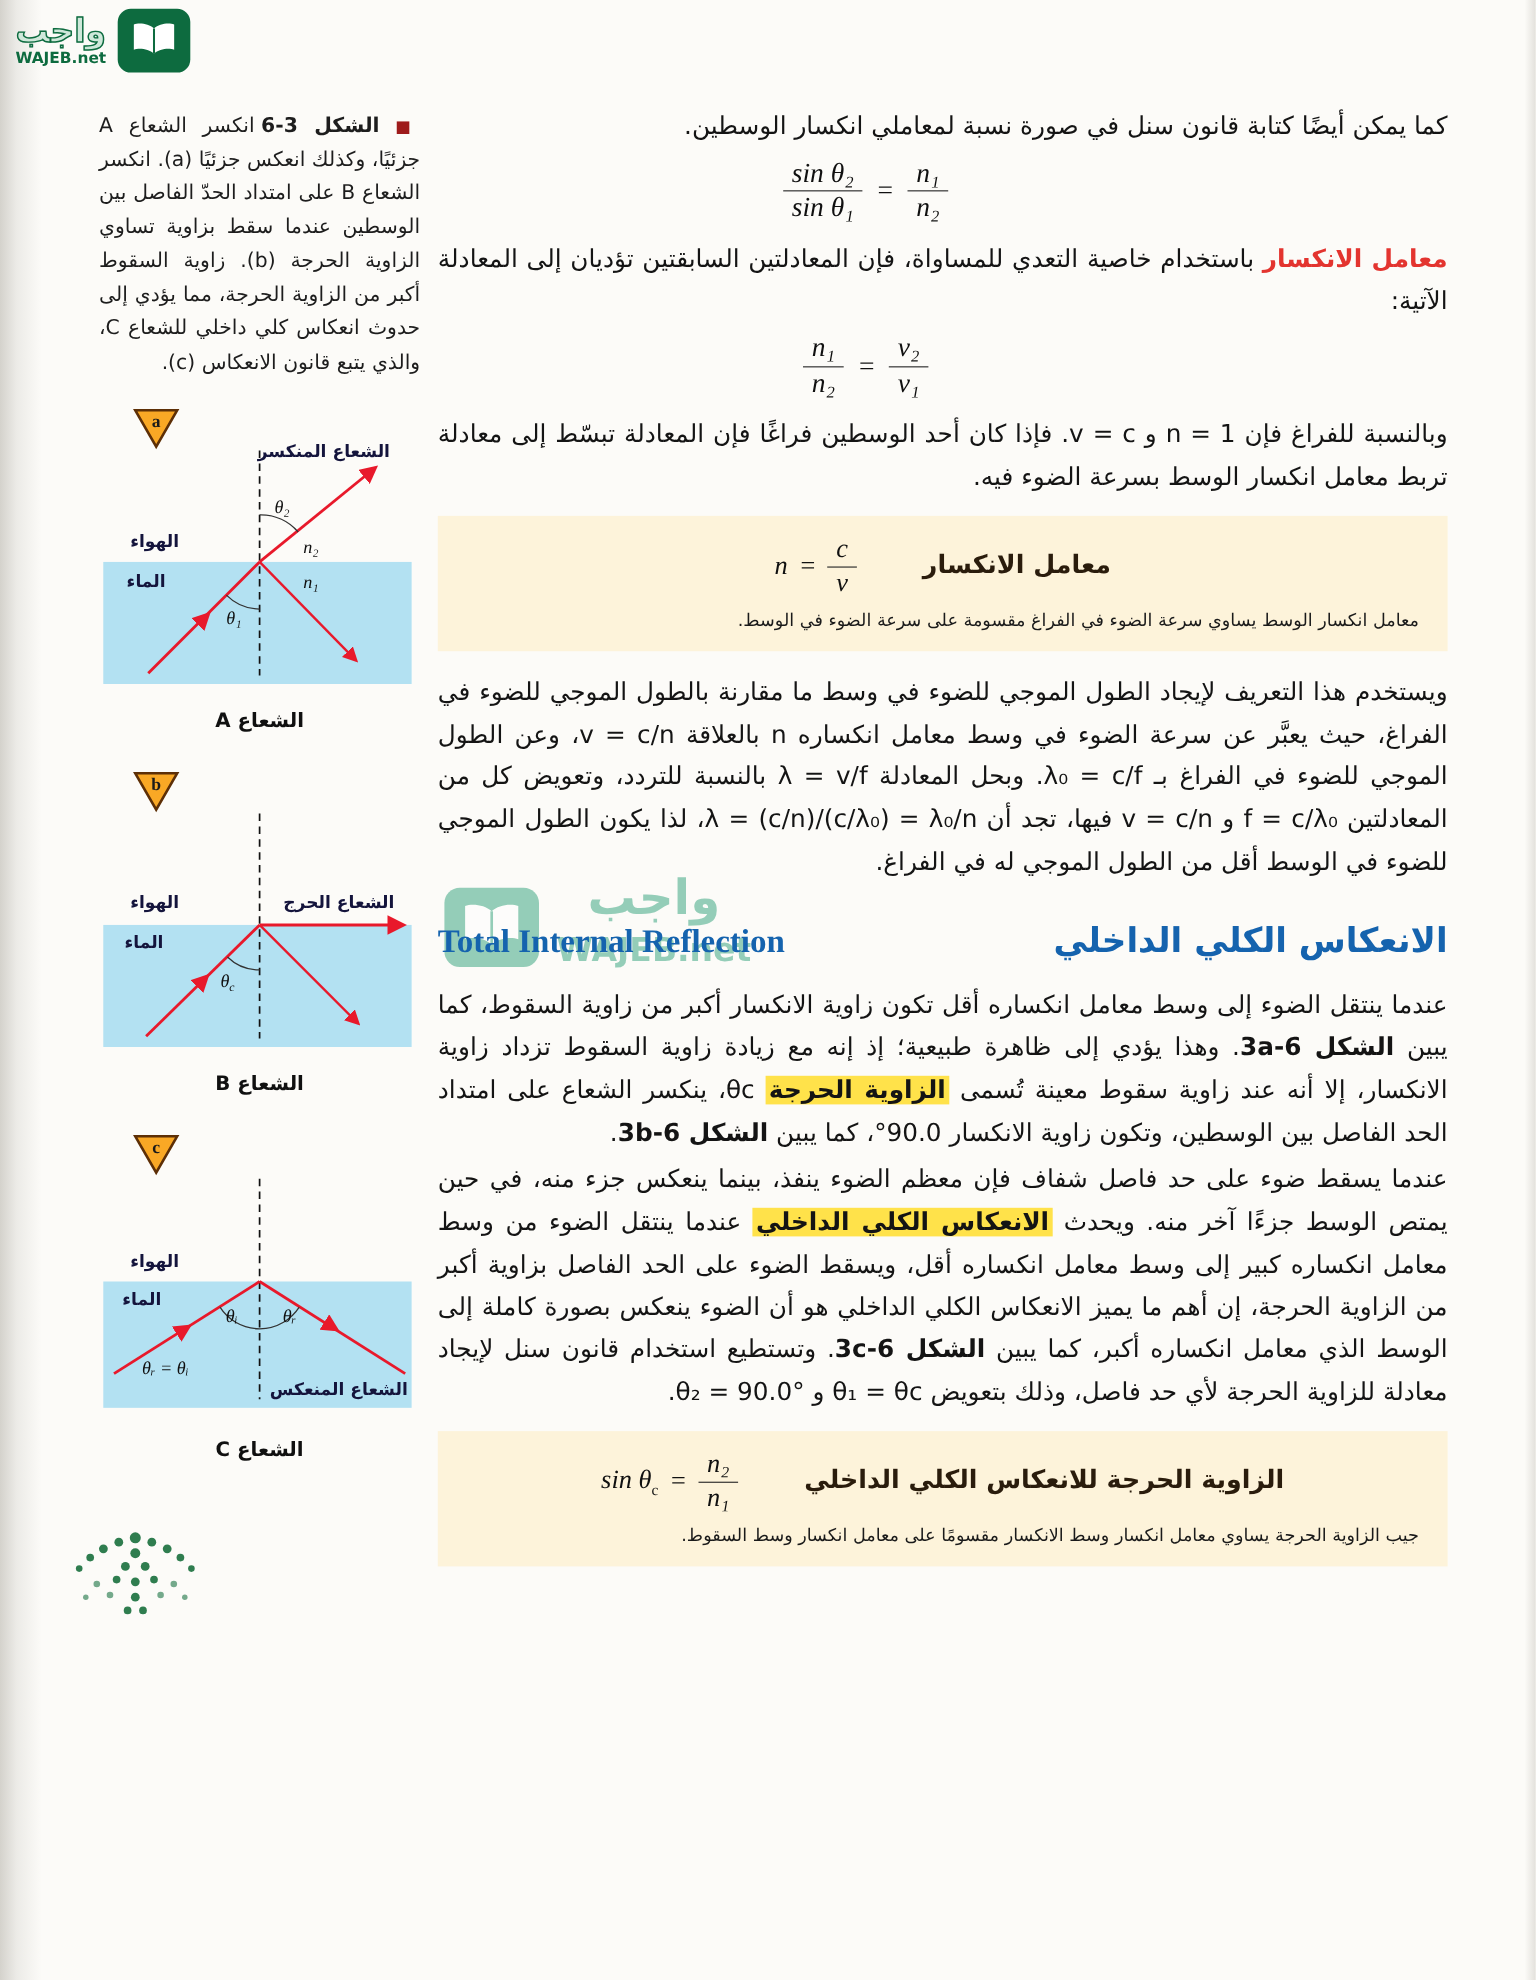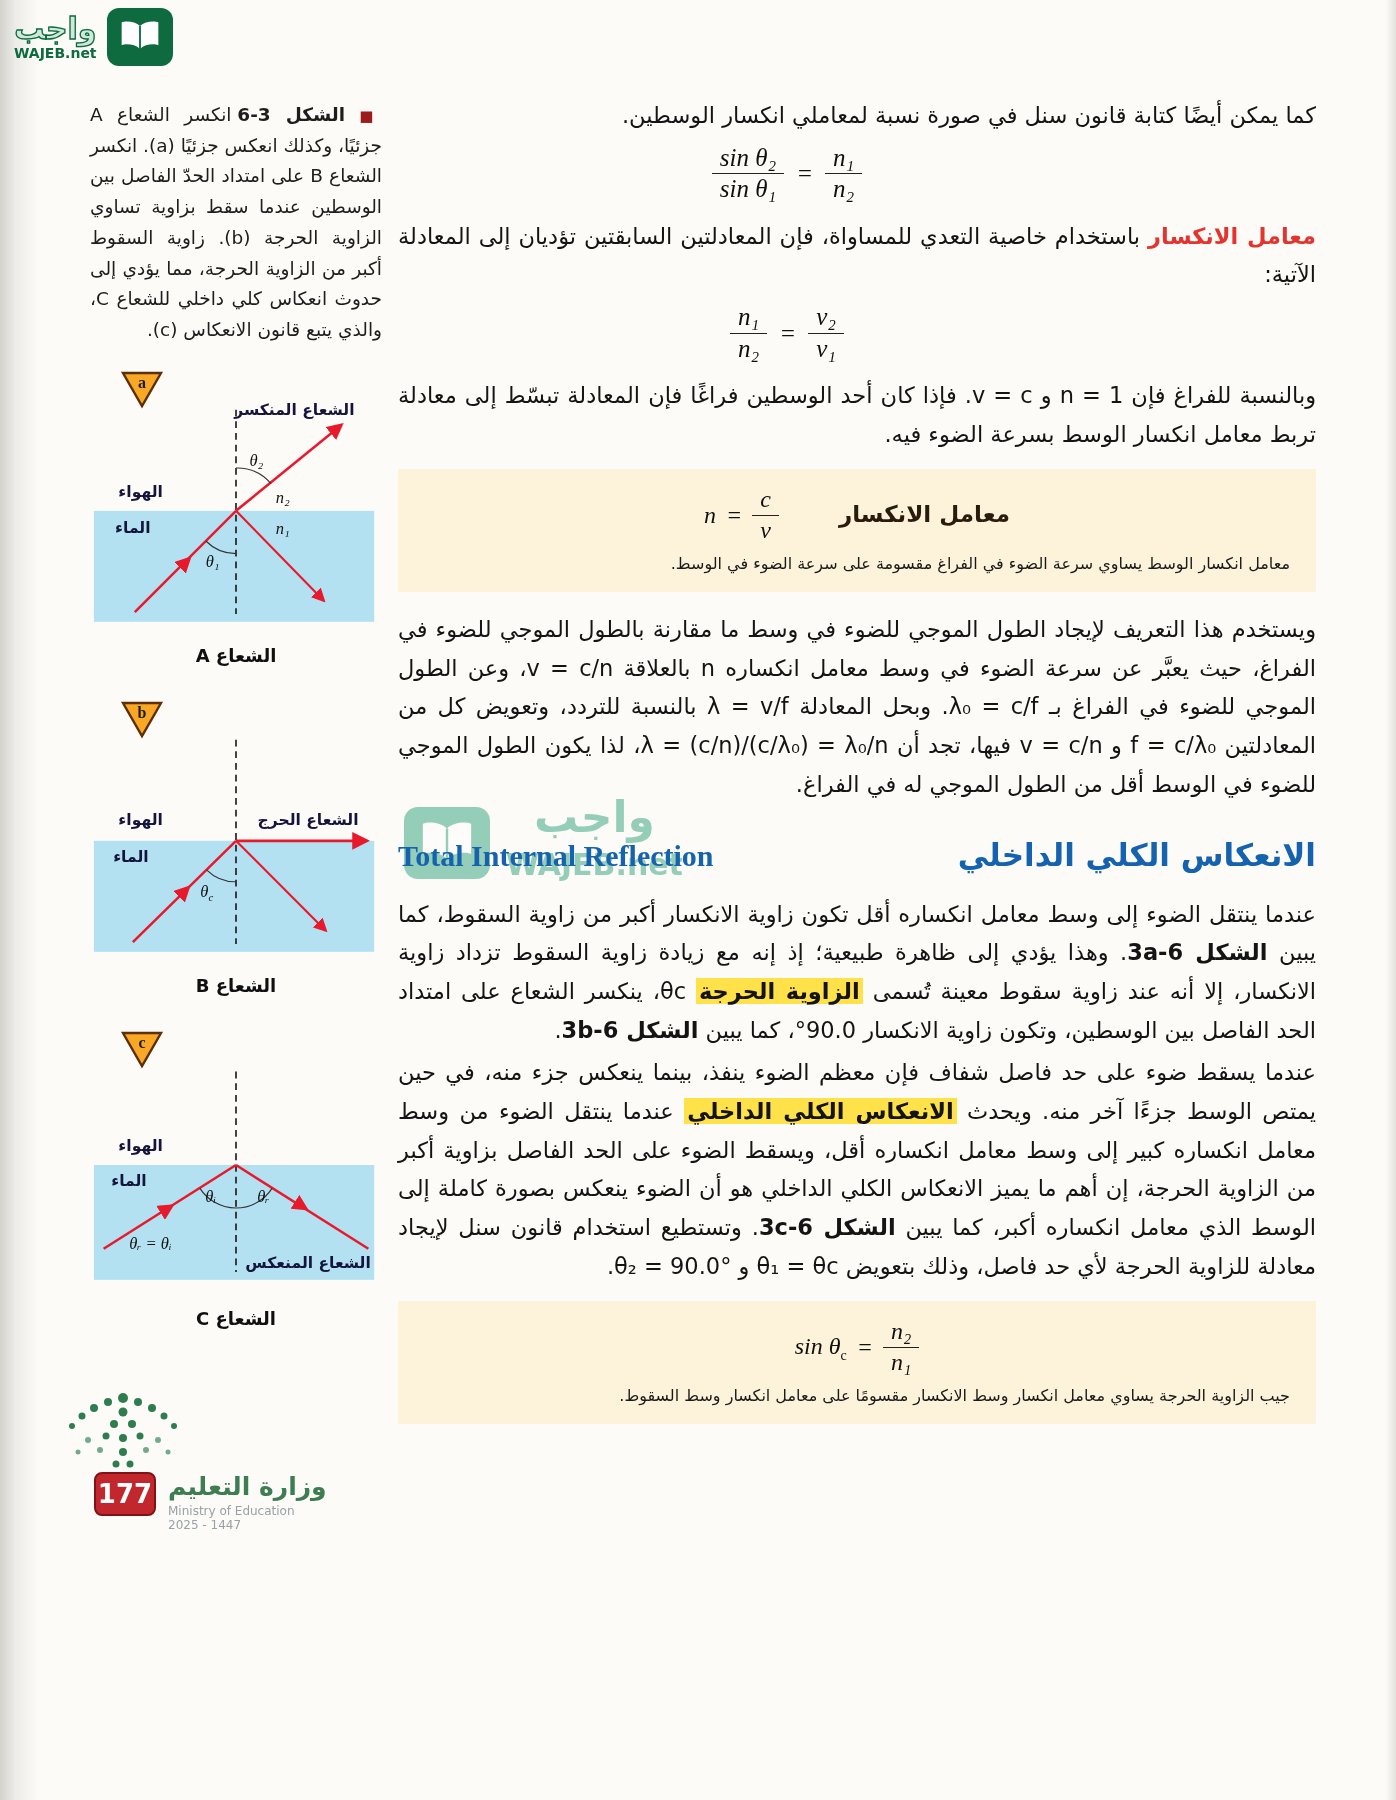--- a/index.html
+++ b/index.html
@@ -161,20 +161,21 @@
       <h2 class="heading-ar">الانعكاس الكلي الداخلي</h2>
       <h2 class="heading-en">Total Internal Reflection</h2>
     </div>
 
     <p class="para"><span>عندما ينتقل الضوء إلى وسط معامل انكساره أقل تكون زاوية الانكسار أكبر من زاوية السقوط، كما يبين </span><span class="figref">الشكل 3a-6</span><span>. وهذا يؤدي إلى ظاهرة طبيعية؛ إذ إنه مع زيادة زاوية السقوط تزداد زاوية الانكسار، إلا أنه عند زاوية سقوط معينة تُسمى </span><span class="hl">الزاوية الحرجة</span><span> θc، ينكسر الشعاع على امتداد الحد الفاصل بين الوسطين، وتكون زاوية الانكسار 90.0°، كما يبين </span><span class="figref">الشكل 3b-6</span><span>.</span></p>
 
     <p class="para"><span>عندما يسقط ضوء على حد فاصل شفاف فإن معظم الضوء ينفذ، بينما ينعكس جزء منه، في حين يمتص الوسط جزءًا آخر منه. ويحدث </span><span class="hl">الانعكاس الكلي الداخلي</span><span> عندما ينتقل الضوء من وسط معامل انكساره كبير إلى وسط معامل انكساره أقل، ويسقط الضوء على الحد الفاصل بزاوية أكبر من الزاوية الحرجة، إن أهم ما يميز الانعكاس الكلي الداخلي هو أن الضوء ينعكس بصورة كاملة إلى الوسط الذي معامل انكساره أكبر، كما يبين </span><span class="figref">الشكل 3c-6</span><span>. وتستطيع استخدام قانون سنل لإيجاد معادلة للزاوية الحرجة لأي حد فاصل، وذلك بتعويض θ₁ = θc و θ₂ = 90.0°.</span></p>
 
     <section class="note-box">
       <div class="note-head">
+        <span class="note-title">الزاوية الحرجة للانعكاس الكلي الداخلي</span>
         <span class="note-eq">
           <span><span>sin θ</span><sub>c</sub></span>
           <span>=</span>
           <span class="frac">
             <span class="num">n₂</span>
             <span class="den">n₁</span>
           </span>
         </span>
       </div>
       <p class="note-body">جيب الزاوية الحرجة يساوي معامل انكسار وسط الانكسار مقسومًا على معامل انكسار وسط السقوط.</p>
@@ -299,22 +300,14 @@
       </g>
       <g fill="#74a98b">
         <circle cx="52" cy="62" r="3"></circle>
           <circle cx="98" cy="62" r="3"></circle>
         <circle cx="40" cy="52" r="3"></circle>
           <circle cx="110" cy="52" r="3"></circle>
         <circle cx="30" cy="64" r="2.5"></circle>
           <circle cx="120" cy="64" r="2.5"></circle>
       </g>
     </svg>
-    <div class="pgrow">
-      <div class="page-box">177</div>
-      <div>
-        <div class="ministry-ar">وزارة التعليم</div>
-        <div class="ministry-en">Ministry of Education</div>
-        <div class="ministry-year">2025 - 1447</div>
-      </div>
-    </div>
   </footer>
 </div>
 
 </body></html>

